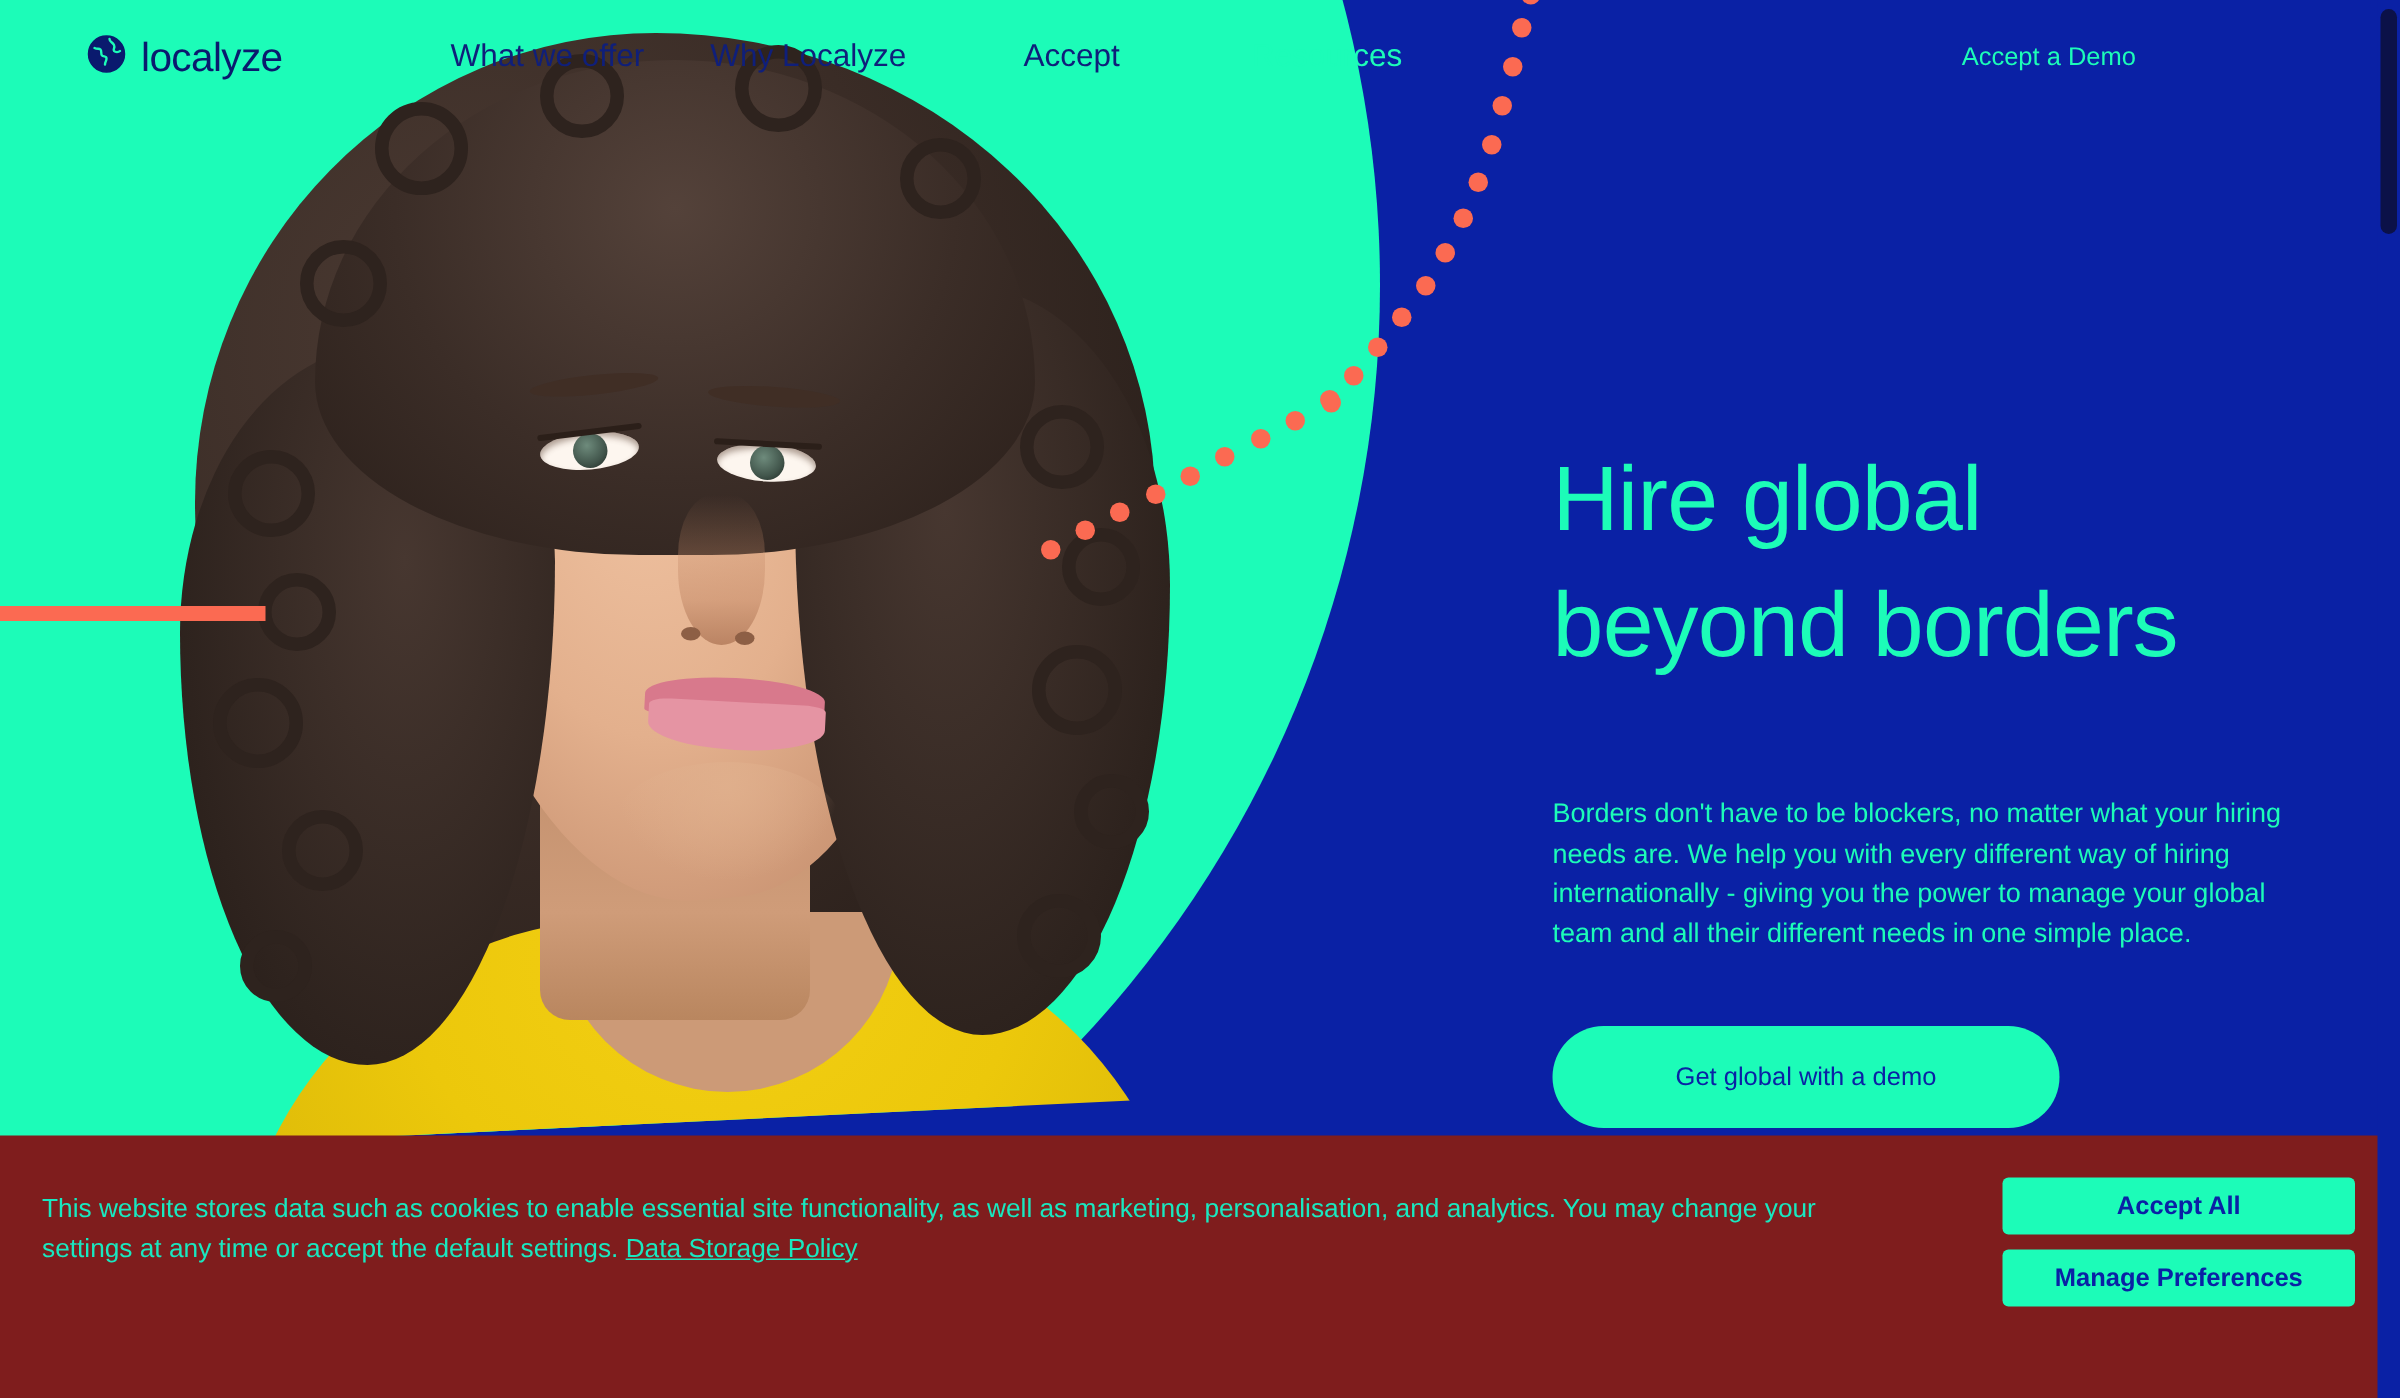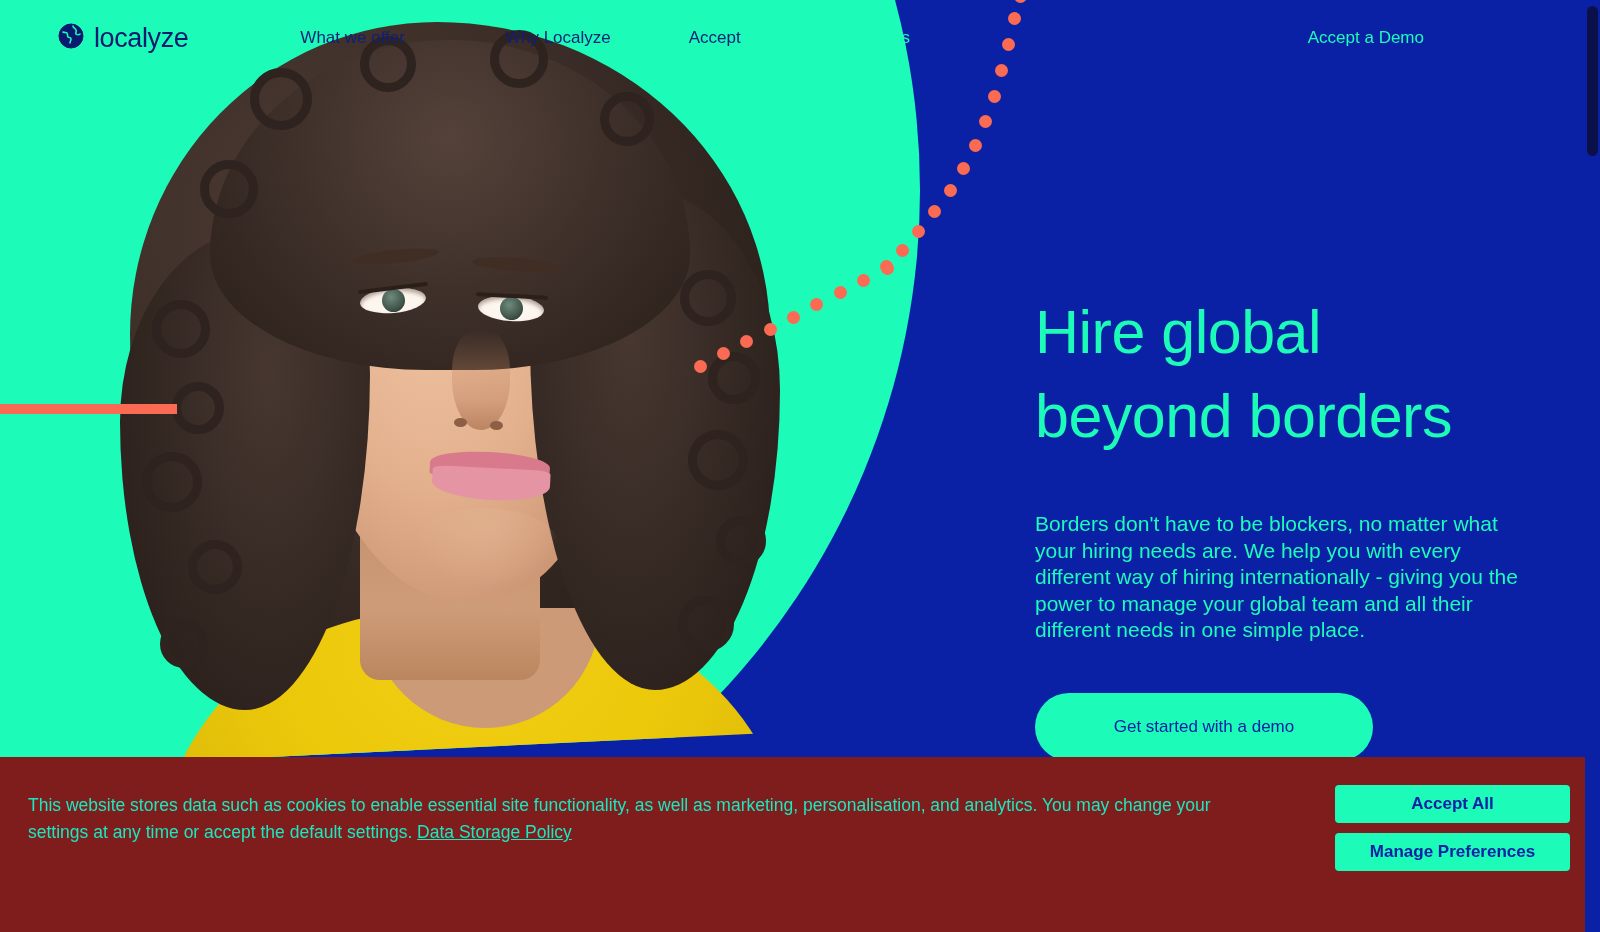--- a/index.html
+++ b/index.html
@@ -194,25 +194,25 @@
     display:flex; gap:10px;
     margin-left:58px;
   }
   .logo-glyph { width:26px; height:26px; display:block; }
   .logo-text {
     font-size:27px; color:#0A1A6E; letter-spacing:-.4px;
     font-weight:400;
   }
   .nav-links { display:flex; align-items:center; margin-left:112px; gap:0; }
   .nav-link {
-    font-size:17px; color:#0F1F7A; text-decoration:none;
+    font-size:21px; color:#0F1F7A; text-decoration:none;
     white-space:nowrap;
   }
   .nav-link.nl1 { margin-left:0; }
-  .nav-link.nl2 { margin-left:100px; }
+  .nav-link.nl2 { margin-left:44px; }
   .nav-link.nl3 { margin-left:78px; }
   .nav-link.nl4 { margin-left:88px; color:#1CFCB8; }
   .nav-right { margin-left:auto; display:flex; align-items:center; margin-right:98px; gap:0; }
   .demo-link {
     font-size:17px; color:#1CFCB8; text-decoration:none; white-space:nowrap;
     margin-right:78px;
   }
   .login-btn {
     width:167px; height:52px;
     border:1.6px solid #1CFCB8; border-radius:28px;
@@ -225,22 +225,22 @@
   .hero-copy {
     position:absolute; left:1035px; top:290px;
     width:500px; z-index:15;
   }
   .headline {
     font-size:61px; line-height:84px;
     color:#1CFCB8; font-weight:300;
     letter-spacing:-.5px; white-space:pre-line;
   }
   .subcopy {
-    margin-top:53px;
-    font-size:21px; line-height:26.5px;
+    margin-top:71px;
+    font-size:18px; line-height:26.5px;
     color:#1CFCB8; width:492px;
   }
   .cta-btn {
     margin-top:49px;
     width:338px; height:68px;
     background:#1CFCB8; color:#0A21A5;
     border:none; border-radius:36px;
     font-size:17px; font-family:inherit; cursor:pointer;
     display:flex; align-items:center; justify-content:center;
   }
@@ -378,21 +378,21 @@
 
     <div class="nav-right">
       <a class="demo-link" href="#">Accept a Demo</a>
     </div>
   </nav>
 
   <div class="hero-copy">
     <h1 class="headline">Hire global
 beyond borders</h1>
     <p class="subcopy">Borders don't have to be blockers, no matter what your hiring needs are. We help you with every different way of hiring internationally - giving you the power to manage your global team and all their different needs in one simple place.</p>
-    <button class="cta-btn">Get started with a demo</button>
+    <button class="cta-btn">Get global with a demo</button>
   </div>
 
   <div class="cookie">
     <div class="cookie-text"><span>This website stores data such as cookies to enable essential site functionality, as well as marketing, personalisation, and analytics. You may change your settings at any time or accept the default settings. </span><a class="cookie-link" href="#">Data Storage Policy</a></div>
     <div class="cookie-actions">
       <button class="ck-btn">Accept All</button>
       <button class="ck-btn">Manage Preferences</button>
     </div>
   </div>
 

